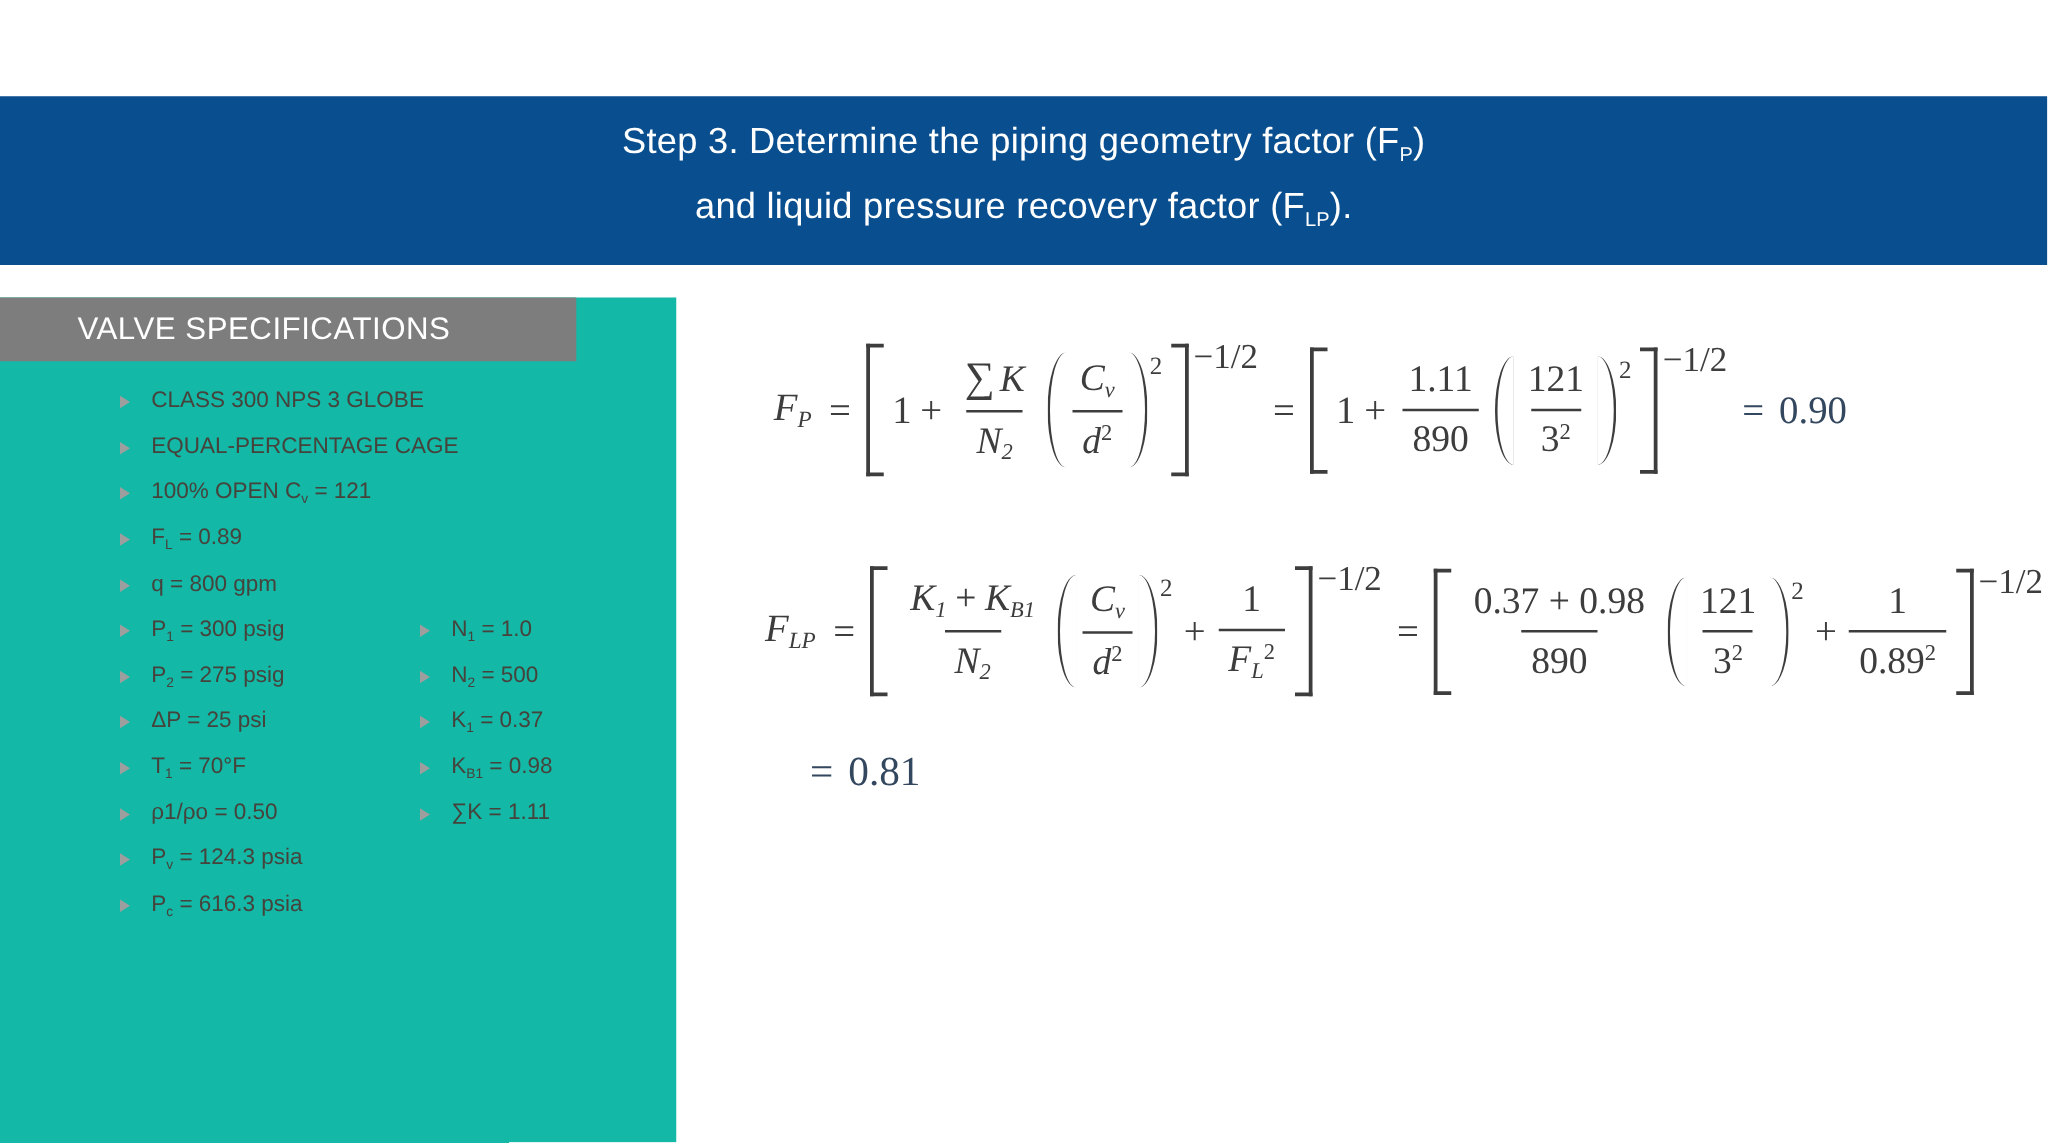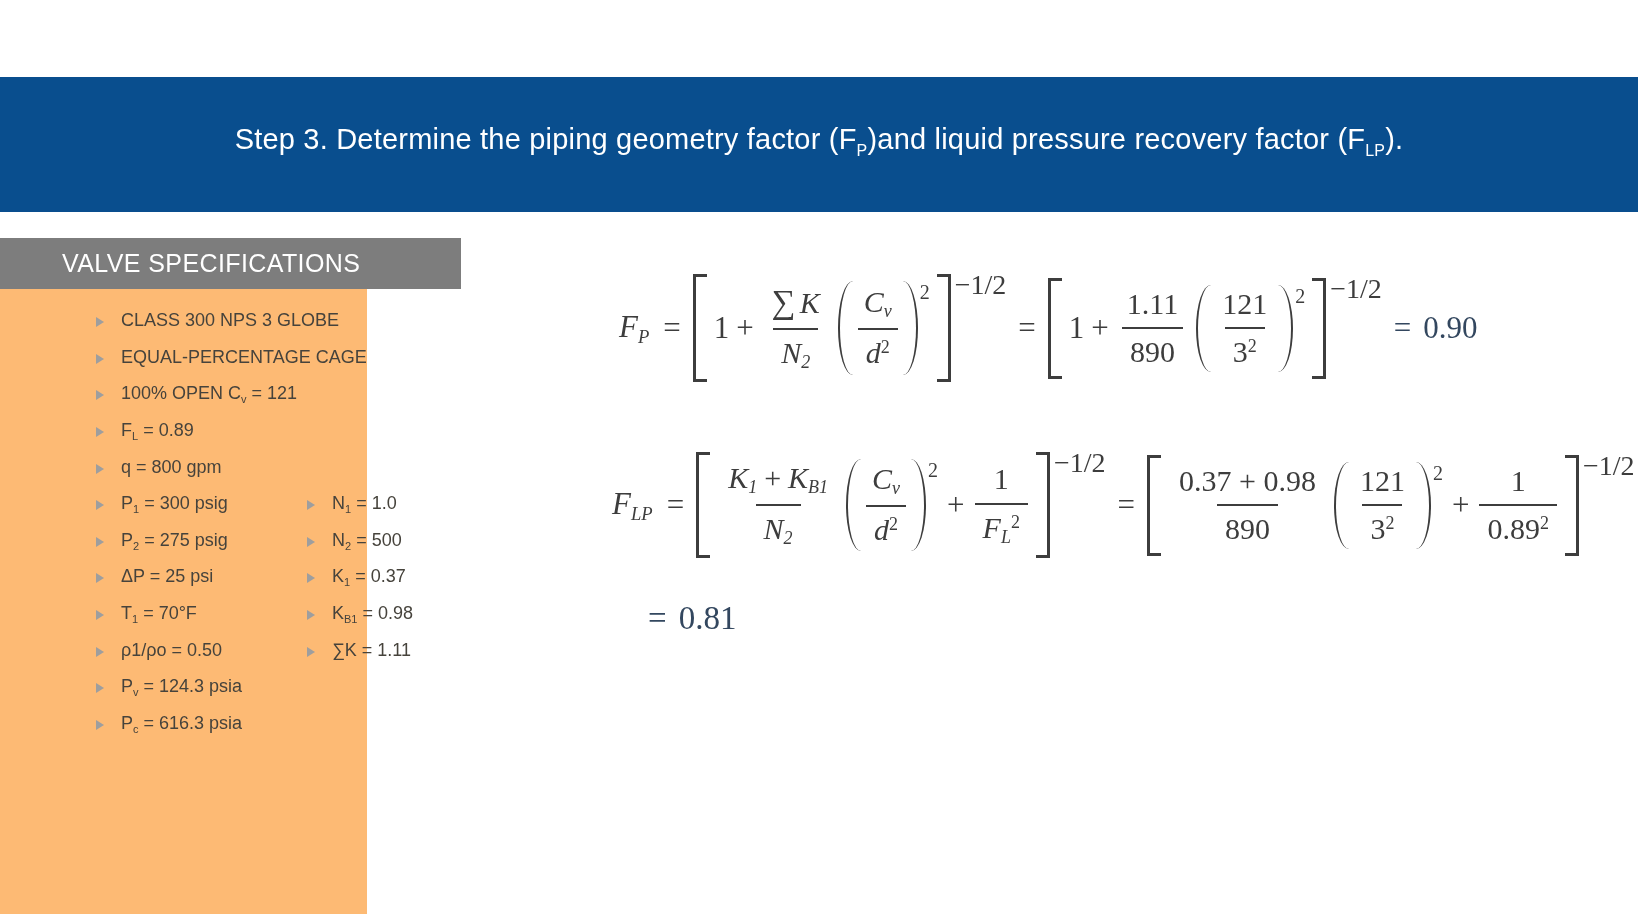--- a/index.html
+++ b/index.html
@@ -1,35 +1,35 @@
 <!DOCTYPE html>
 <html><head>
 <meta charset="utf-8">
 <style>
   html,body{margin:0;padding:0;background:#fff;}
   .canvas{position:relative;width:1638px;height:914px;background:#ffffff;overflow:hidden;
           font-family:"Liberation Sans",sans-serif;}
 
   
   .title-band{position:absolute;left:0;top:77px;width:1638px;height:135px;background:#094e8e;
-              display:flex;justify-content:center;align-items:center;}
+              display:flex;flex-direction:column;justify-content:center;align-items:center;}
   .title-line{color:#ffffff;font-size:29px;font-weight:500;line-height:40px;letter-spacing:.2px;}
   .title-line .tsub{font-size:16px;vertical-align:-7px;}
 
   
-  .spec-panel{position:absolute;left:0;top:238px;width:367px;height:676px;background:#fdba74;}
+  .spec-panel{position:absolute;left:0;top:238px;width:541px;height:676px;background:#14b8a6;}
   .spec-titlebar{position:absolute;left:0;top:0;width:461px;height:51px;background:#7d7d7d;
                  color:#ffffff;font-size:25px;letter-spacing:.4px;line-height:51px;
                  padding-left:62px;box-sizing:border-box;font-weight:400;}
   .spec-list{position:absolute;left:0;top:65px;width:461px;}
   .spec-row{position:relative;height:36.6px;margin-left:24px;}
   .spec-cell{position:absolute;top:50%;transform:translateY(-50%);white-space:nowrap;
              color:#46433c;font-size:18px;}
   .spec-cell.left{left:72px;}
-  .spec-cell.right{left:271px;padding-left:12px;}
+  .spec-cell.right{left:300px;padding-left:12px;}
   .bullet{display:inline-block;width:0;height:0;border-left:8px solid #9e9e9e;
           border-top:5.5px solid transparent;border-bottom:5.5px solid transparent;
           margin-right:17px;vertical-align:-1px;}
   .spec-text .sub{font-size:11px;vertical-align:-4px;}
 
   
   .mrow{position:absolute;display:flex;align-items:center;color:#3d3d3d;
         font-family:"Liberation Serif",serif;font-size:31px;white-space:nowrap;}
   .mi{font-style:italic;}
   .msub{font-size:.6em;vertical-align:-.3em;font-style:italic;}

